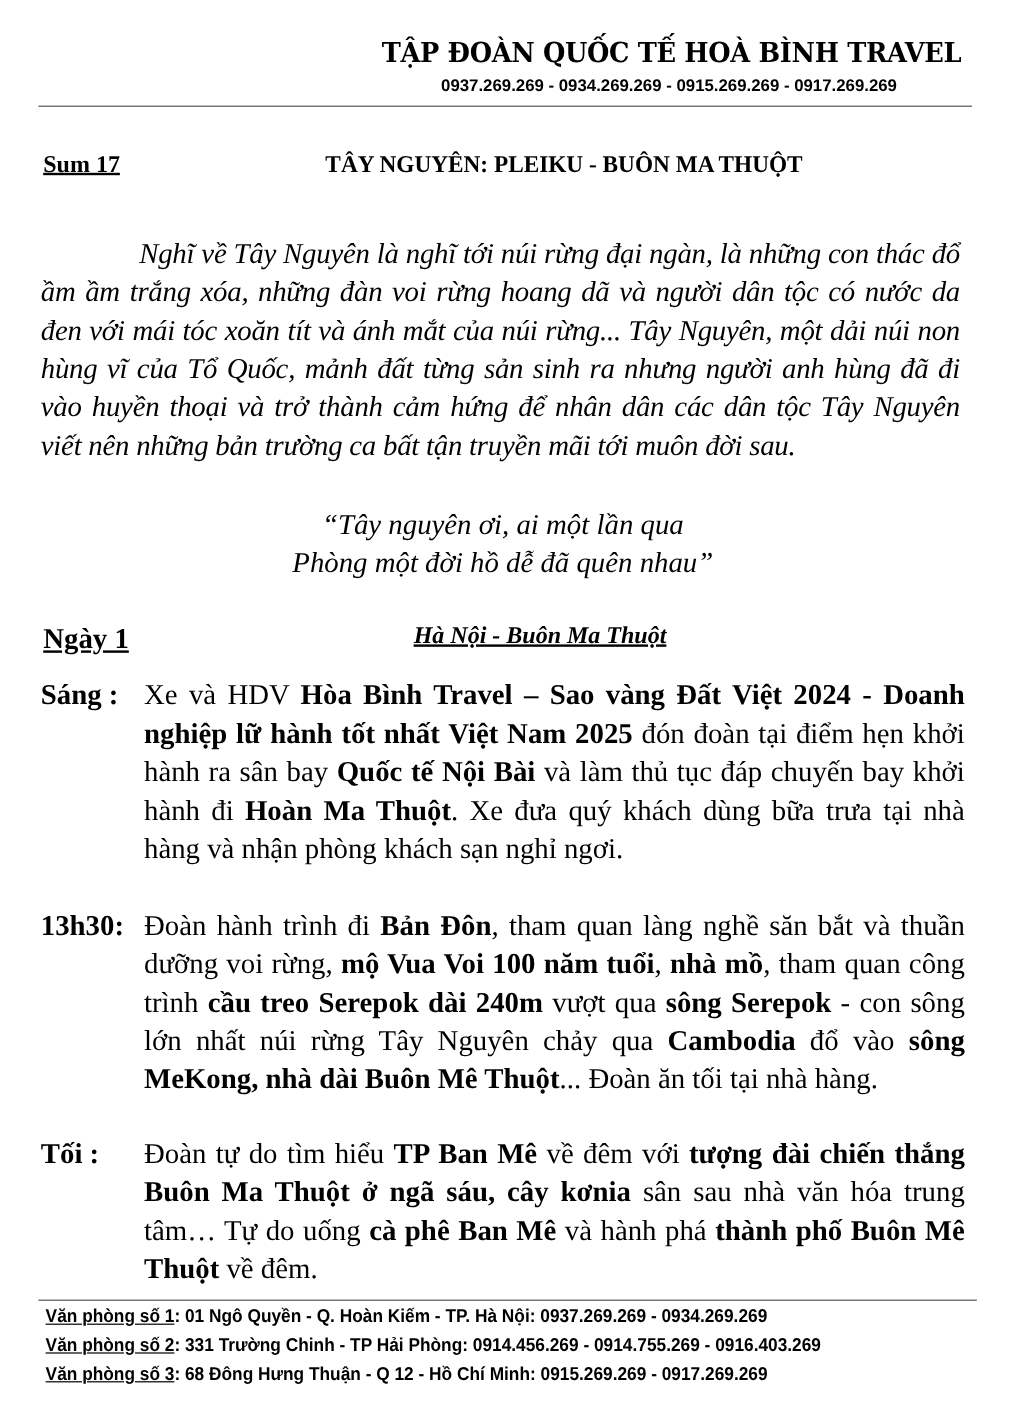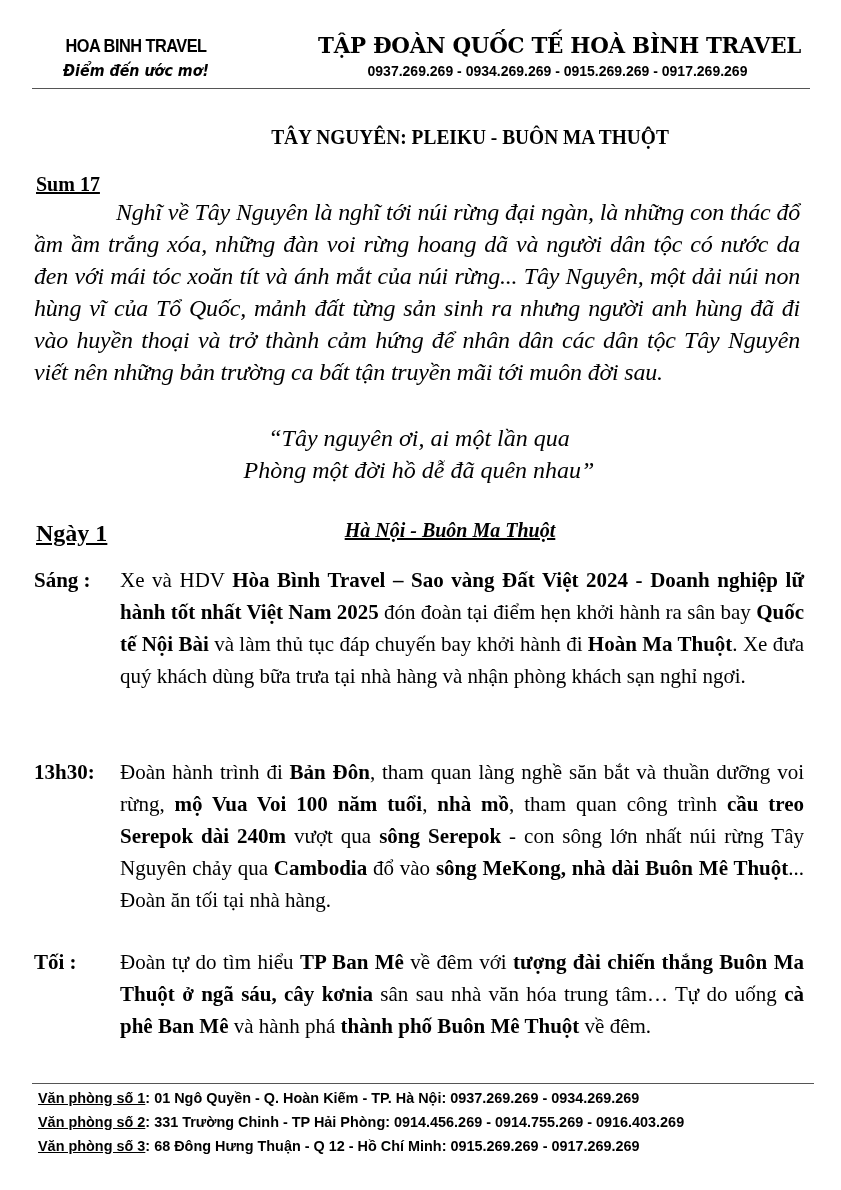--- a/index.html
+++ b/index.html
@@ -9,60 +9,56 @@
   
   .hdr-left { position: absolute; left: 36px; top: 34px; width: 200px; text-align: center; }
   .brand { font-family: "Liberation Sans", sans-serif; font-weight: bold; font-size: 19px; letter-spacing: -0.6px; transform: scaleX(0.86); transform-origin: center; line-height: 24px; }
   .slogan { font-family: "DejaVu Sans", sans-serif; font-style: italic; font-weight: bold; font-size: 15px; line-height: 22px; margin-top: 2px; transform: scaleX(0.95); }
   .hdr-right { position: absolute; left: 300px; top: 30px; width: 515px; text-align: center; }
   .corp { font-family: "DejaVu Serif", serif; font-weight: bold; font-size: 23px; line-height: 30px; letter-spacing: -0.3px; white-space: nowrap; transform: scaleX(0.93); transform-origin: center; }
   .phones { font-family: "Liberation Sans", sans-serif; font-weight: bold; font-size: 14px; line-height: 18px; white-space: nowrap; margin-top: 2px; }
   .hdr-line { position: absolute; left: 32px; top: 88px; width: 778px; height: 0; border-top: 1.5px solid #555; }
 
   
-  .tour-code { position: absolute; left: 36px; top: 124px; font-family: "Liberation Serif", serif; font-weight: bold; font-size: 20px; text-decoration: underline; line-height: 26px; margin-top: 47px; }
+  .tour-code { position: absolute; left: 36px; top: 124px; font-family: "Liberation Serif", serif; font-weight: bold; font-size: 20px; text-decoration: underline; line-height: 26px; }
   .tour-title { position: absolute; left: 150px; top: 124px; width: 640px; text-align: center; font-family: "Liberation Serif", serif; font-weight: bold; font-size: 20px; line-height: 26px; white-space: nowrap; transform: scaleX(0.97); }
   .tour-duration { position: absolute; left: 150px; top: 150px; width: 640px; text-align: center; font-family: "Liberation Serif", serif; font-weight: bold; font-style: italic; font-size: 18.5px; line-height: 24px; }
 
   
   .intro { position: absolute; left: 34px; top: 196px; width: 766px; font-family: "Liberation Serif", serif; font-style: italic; font-size: 24px; line-height: 32px; text-align: justify; letter-spacing: -0.2px; }
   .intro p { margin: 0; text-indent: 82px; }
   .poem { position: absolute; left: 36px; top: 422px; width: 766px; text-align: center; font-family: "Liberation Serif", serif; font-style: italic; font-size: 24px; line-height: 32px; }
   .poem div { white-space: nowrap; }
 
   
   .day-label { position: absolute; left: 36px; top: 520px; font-family: "Liberation Serif", serif; font-weight: bold; font-size: 24px; text-decoration: underline; line-height: 26px; }
   .day-title { position: absolute; left: 150px; top: 512px; width: 600px; text-align: center; font-family: "Liberation Serif", serif; font-weight: bold; font-style: italic; font-size: 20px; line-height: 36px; text-decoration: underline; }
 
   
-  .sched { position: absolute; left: 34px; width: 770px; font-family: "Liberation Serif", serif; font-size: 21px; line-height: 32px; }
+  .sched { position: absolute; left: 34px; width: 770px; font-family: "Liberation Serif", serif; font-size: 24px; line-height: 32px; }
   .sched .time { position: absolute; left: 0; top: 0; font-weight: bold; white-space: nowrap; }
   .sched .desc { margin-left: 86px; text-align: justify; }
   .sched b { font-weight: bold; }
   #s1 { top: 564px; }
   #s2 { top: 756px; }
   #s3 { top: 946px; }
 
   
   .ftr-line { position: absolute; left: 32px; top: 1083px; width: 782px; border-top: 1.5px solid #555; }
   .ftr { position: absolute; left: 38px; width: 780px; font-family: "Liberation Sans", sans-serif; font-weight: bold; font-size: 15.5px; line-height: 22px; white-space: nowrap; transform: scaleX(0.93); transform-origin: left; }
   .ftr .lbl { text-decoration: underline; }
   #f1 { top: 1087px; }
   #f2 { top: 1111px; }
   #f3 { top: 1135px; }
 </style>
 </head>
 <body>
 
 <div class="page">
 
-  <div class="hdr-left">
-    <div class="brand">HOA BINH TRAVEL</div>
-    <div class="slogan">Điểm đến ước mơ!</div>
-  </div>
   <div class="hdr-right">
     <div class="corp">TẬP ĐOÀN QUỐC TẾ HOÀ BÌNH TRAVEL</div>
     <div class="phones">0937.269.269 - 0934.269.269 - 0915.269.269 - 0917.269.269</div>
   </div>
   <div class="hdr-line"></div>
 
   <div class="tour-code">Sum 17</div>
   <div class="tour-title">TÂY NGUYÊN: PLEIKU - BUÔN MA THUỘT</div>
 
   <div class="intro">

